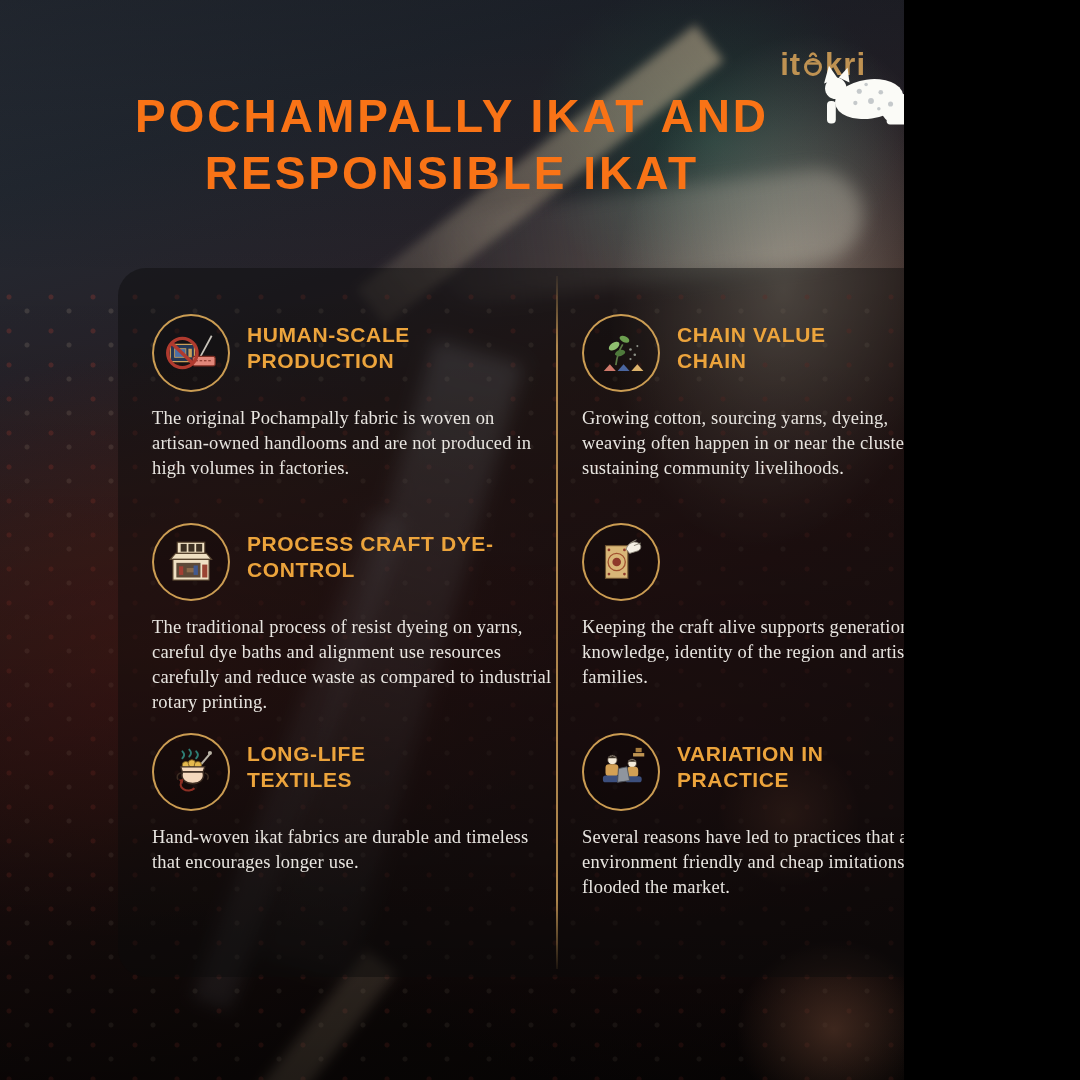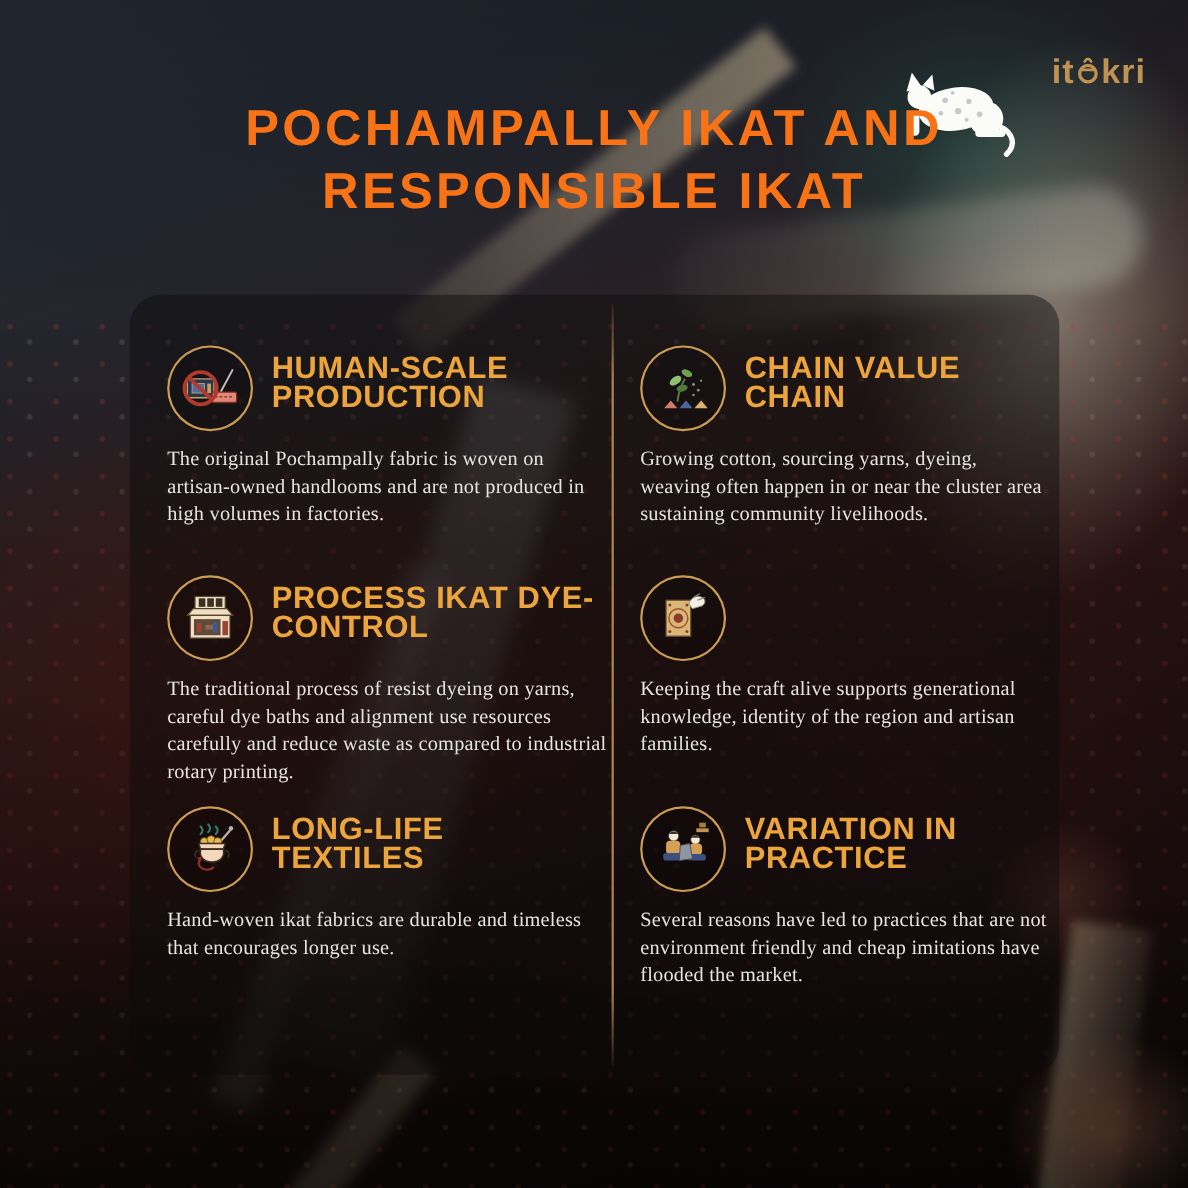--- a/index.html
+++ b/index.html
@@ -1,17 +1,17 @@
 <!DOCTYPE html>
 <html><head>
 <meta charset="utf-8">
 <style>
   html,body{margin:0;padding:0;background:#000;}
   .stage{
-    position:relative;width:1080px;height:1080px;overflow:hidden;
+    position:relative;width:904px;height:1080px;overflow:hidden;
     font-family:"Liberation Sans",sans-serif;background:#120d0c;
   }
   
   .bg,.bg *{position:absolute;}
   .bg{inset:0;z-index:0;}
   .bg-base{inset:0;
     background:linear-gradient(162deg,#2a313b 0%,#232932 14%,#262229 28%,#2e1d1b 42%,#2b1514 56%,#1d100f 70%,#120b0a 84%,#0a0707 100%);}
   .bg-teal{right:-70px;top:-90px;width:520px;height:460px;
     background:radial-gradient(closest-side,rgba(38,70,64,.95),rgba(38,70,64,0) 72%);}
   .bg-person{right:-110px;top:-60px;width:460px;height:700px;border-radius:50%;
@@ -59,21 +59,21 @@
   .panel{position:absolute;left:118px;top:268px;width:845px;height:709px;z-index:2;
     background:rgba(12,10,10,.45);border-radius:28px;}
   .divider{position:absolute;left:438px;top:8px;bottom:8px;width:2px;
     background:linear-gradient(to bottom,rgba(199,154,87,.08),rgba(199,154,87,.85) 10%,rgba(199,154,87,.85) 90%,rgba(199,154,87,.08));}
   .grid{position:absolute;inset:0;padding:46px 9px 0 34px;display:grid;
     grid-template-columns:400px 372px;grid-template-rows:209px 210px auto;column-gap:30px;}
   .card-head{display:flex;align-items:flex-start;}
   .icon-circle{flex:none;width:74px;height:74px;border-radius:50%;
     border:2px solid rgba(219,169,89,.92);background:rgba(0,0,0,.18);
     display:flex;align-items:center;justify-content:center;}
-  .card-title{margin:8px 0 0 17px;color:#eca43c;font-weight:bold;font-size:28px;
+  .card-title{margin:8px 0 0 17px;color:#eca43c;font-weight:bold;font-size:21px;
     line-height:26px;letter-spacing:.6px;}
   .card-title span{display:block;}
   .card-body{margin:14px 0 0;color:#e8e5e0;font-size:18.5px;line-height:25px;letter-spacing:.2px;font-family:Liberation Serif, serif;}
 </style>
 </head>
 <body>
 
 <div class="stage">
 
   <div class="bg">
@@ -195,21 +195,21 @@
               <path d="M12 33 h48 l-6 -7 h-36 z" fill="#efe0c3" stroke="#55422e" stroke-width="1.3"></path>
               <rect x="15" y="33" width="42" height="24" fill="#efe0c3" stroke="#55422e" stroke-width="1.3"></rect>
               <rect x="19" y="37" width="28" height="17" fill="#5d4a38"></rect>
               <rect x="22" y="41" width="5" height="10" fill="#a33f33"></rect>
               <rect x="31" y="43" width="10" height="5" fill="#8a6a4a"></rect>
               <rect x="39" y="40" width="5" height="11" fill="#41598e"></rect>
               <rect x="49" y="39" width="6" height="15" fill="#9a4433"></rect>
             </svg>
           </div>
           <h2 class="card-title">
-            <span>PROCESS IKAT DYE-</span>
+            <span>PROCESS CRAFT DYE-</span>
               <span>CONTROL</span>
           </h2>
         </div>
         <p class="card-body">The traditional process of resist dyeing on yarns, careful dye baths and alignment use resources carefully and reduce waste as compared to industrial rotary printing.</p>
       </section>
 
       <section class="card">
         <div class="card-head">
           <div class="icon-circle">
             <svg viewBox="0 0 72 72" width="62" height="62">

